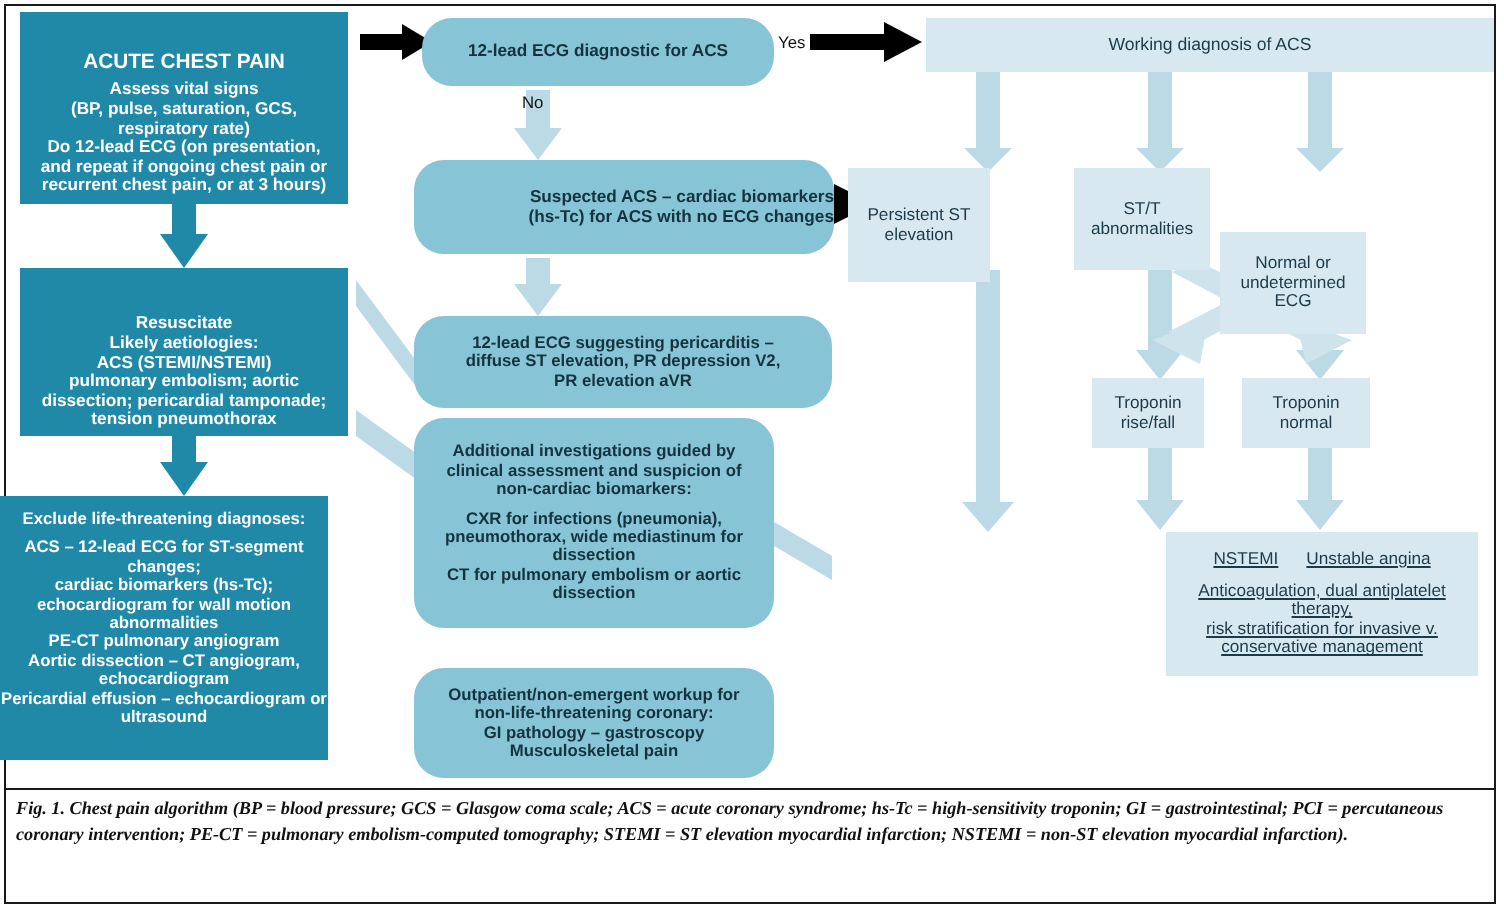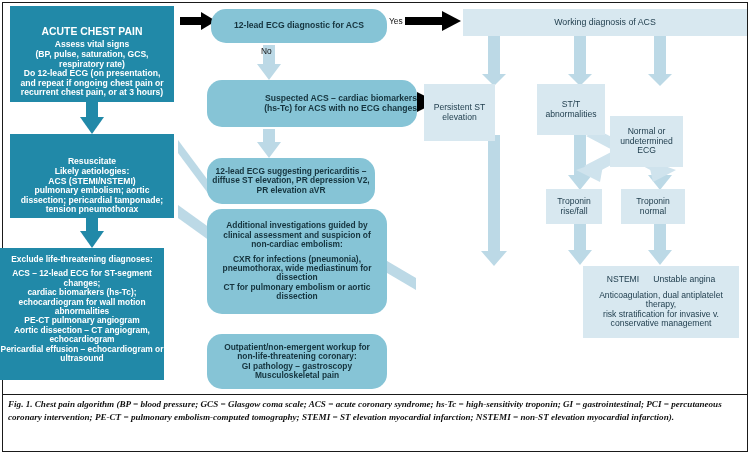--- a/index.html
+++ b/index.html
@@ -226,30 +226,30 @@
 
     <div class="box box-mid" style="left:211px; top:9px; width:176px; height:34px; font-size:8.6px;">
       <div>12-lead ECG diagnostic for ACS</div>
     </div>
 
     <div class="box box-mid" style="left:207px; top:80px; width:210px; height:47px; font-size:8.6px; align-items:flex-end; padding-left:6px; text-align:left;">
       <div>Suspected ACS – cardiac biomarkers</div>
       <div>(hs-Tc) for ACS with no ECG changes</div>
     </div>
 
-    <div class="box box-mid" style="left:207px; top:158px; width:168px; height:46px; font-size:8.4px;">
+    <div class="box box-mid" style="left:207px; top:158px; width:209px; height:46px; font-size:8.4px;">
       <div>12-lead ECG suggesting pericarditis –</div>
       <div>diffuse ST elevation, PR depression V2,</div>
       <div>PR elevation aVR</div>
     </div>
 
     <div class="box box-mid" style="left:207px; top:209px; width:180px; height:105px; font-size:8.4px; padding:17px 1px;">
       <div>Additional investigations guided by</div>
       <div>clinical assessment and suspicion of</div>
-      <div style="margin-bottom:5px;">non-cardiac embolism:</div>
+      <div style="margin-bottom:5px;">non-cardiac biomarkers:</div>
       <div>CXR for infections (pneumonia),</div>
       <div>pneumothorax, wide mediastinum for</div>
       <div>dissection</div>
       <div>CT for pulmonary embolism or aortic</div>
       <div>dissection</div>
     </div>
 
     <div class="box box-mid" style="left:207px; top:334px; width:180px; height:55px; font-size:8.4px;">
       <div>Outpatient/non-emergent workup for</div>
       <div>non-life-threatening coronary:</div>
@@ -284,21 +284,21 @@
       <div>Troponin</div>
       <div>rise/fall</div>
     </div>
 
     <div class="box box-light" style="left:621px; top:189px; width:64px; height:35px; font-size:8.6px;">
       <div>Troponin</div>
       <div>normal</div>
     </div>
 
 
-    <div class="box box-light" style="left:583px; top:266px; width:156px; height:72px; font-size:8.6px; padding:4px 1px;">
+    <div class="box box-light" style="left:583px; top:266px; width:156px; height:72px; font-size:8.6px; padding:4px 1px;text-decoration:underline;">
       <div style="display:flex; gap:14px; margin-bottom:6px;">
         <span>NSTEMI</span>
         <span>Unstable angina</span>
       </div>
       <div>Anticoagulation, dual antiplatelet therapy,</div>
       <div>risk stratification for invasive v.</div>
       <div>conservative management</div>
     </div>
 
   </div>

